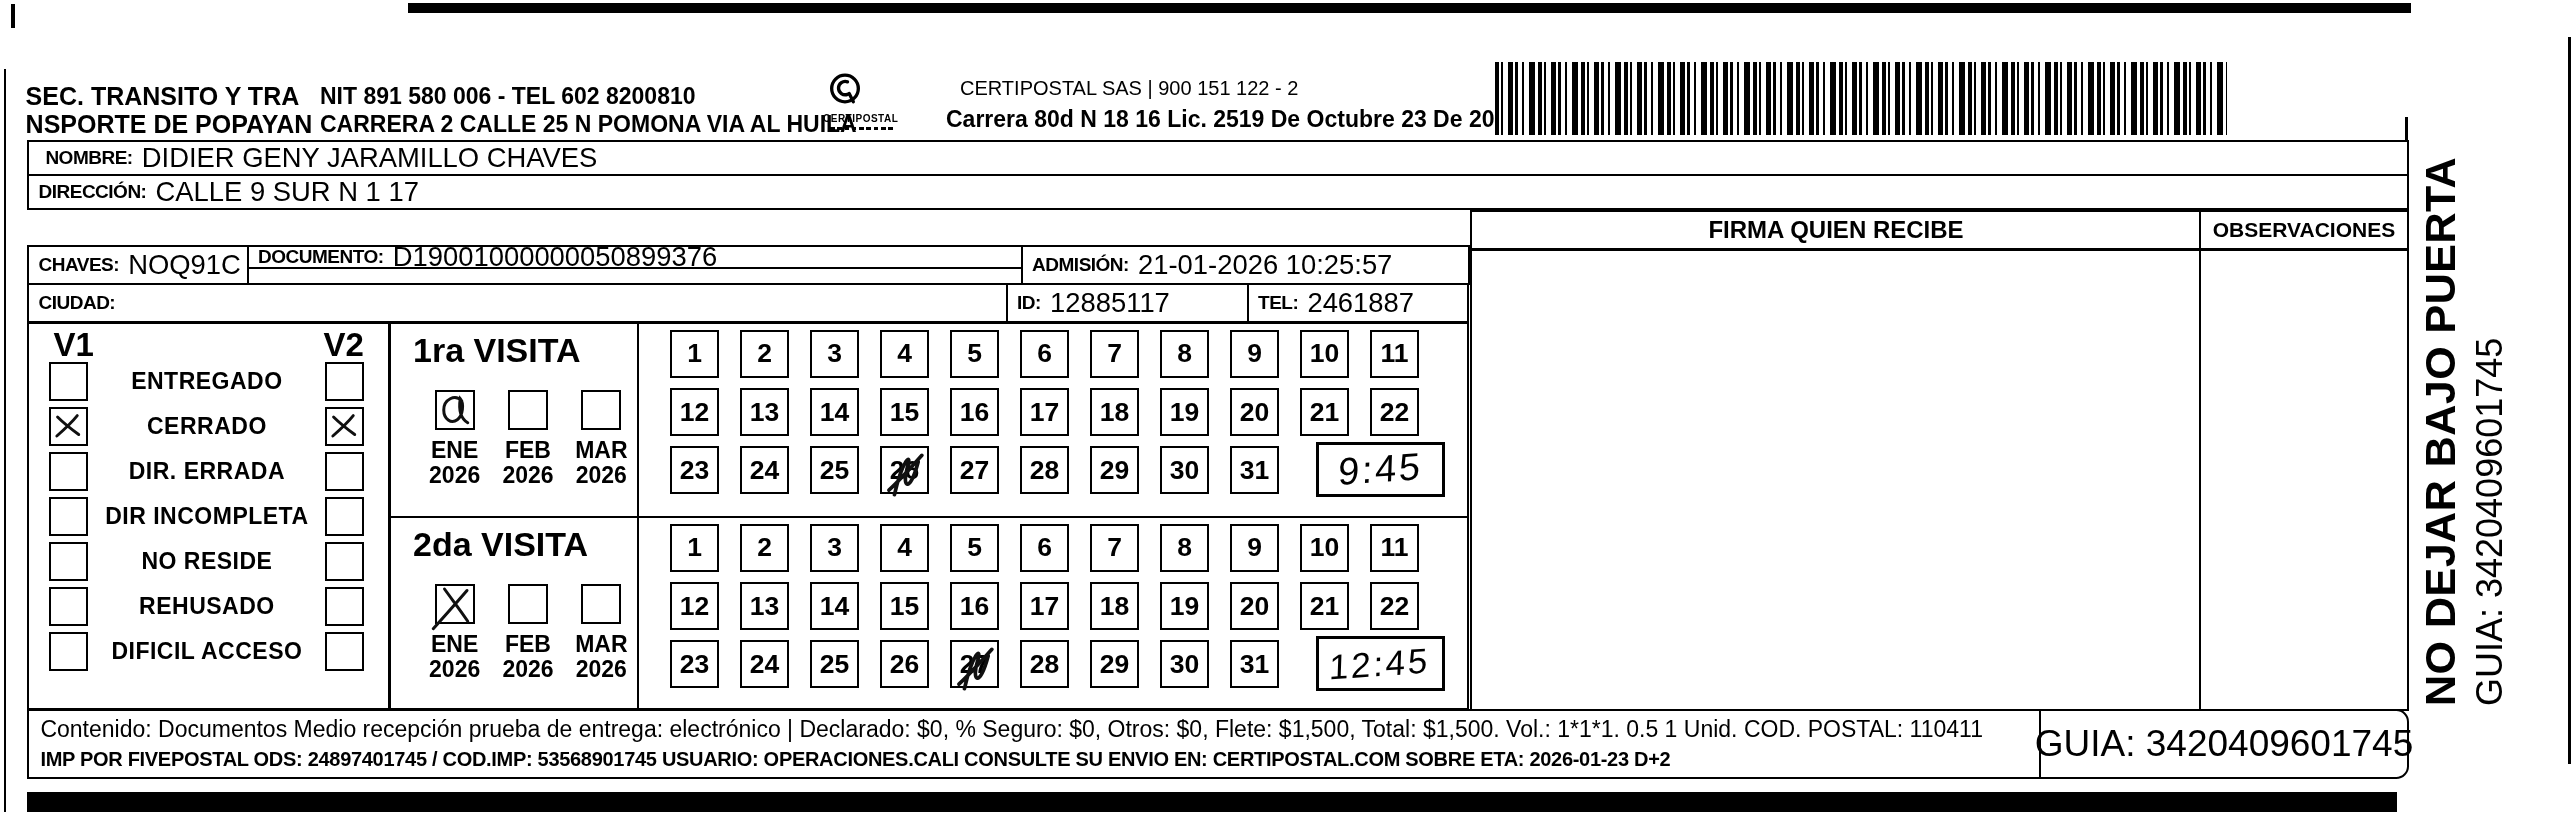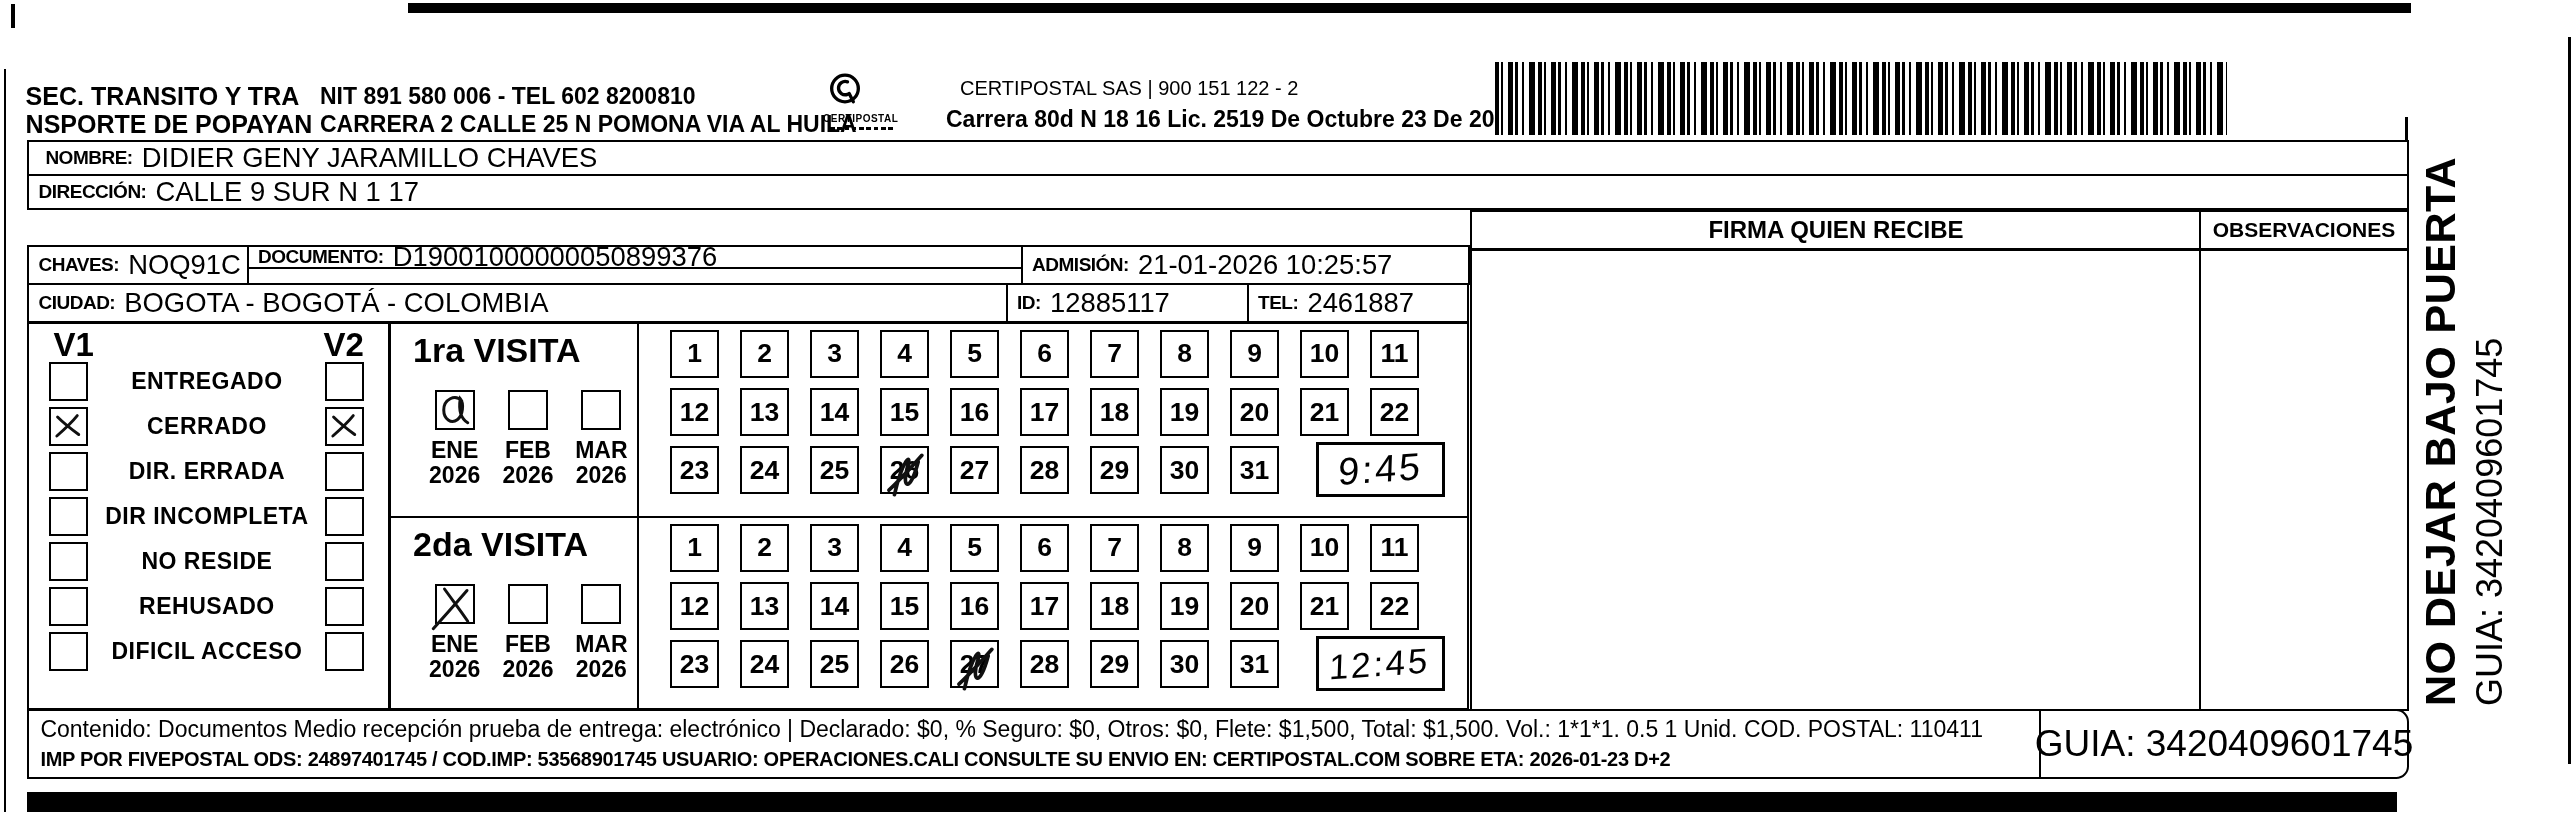--- a/index.html
+++ b/index.html
@@ -145,21 +145,20 @@
     <span class="flabel">DOCUMENTO:</span>
     <span class="fvalue">D19001000000050899376</span>
   </div>
   <div class="box cell-admision fieldrow">
     <span class="flabel">ADMISIÓN:</span>
     <span class="fvalue">21-01-2026 10:25:57</span>
   </div>
 
   <div class="box cell-ciudad fieldrow">
     <span class="flabel">CIUDAD:</span>
-    <span class="fvalue">BOGOTA - BOGOTÁ - COLOMBIA</span>
   </div>
   <div class="box cell-id fieldrow">
     <span class="flabel">ID:</span>
     <span class="fvalue">12885117</span>
   </div>
   <div class="box cell-tel fieldrow">
     <span class="flabel">TEL:</span>
     <span class="fvalue">2461887</span>
   </div>
 

